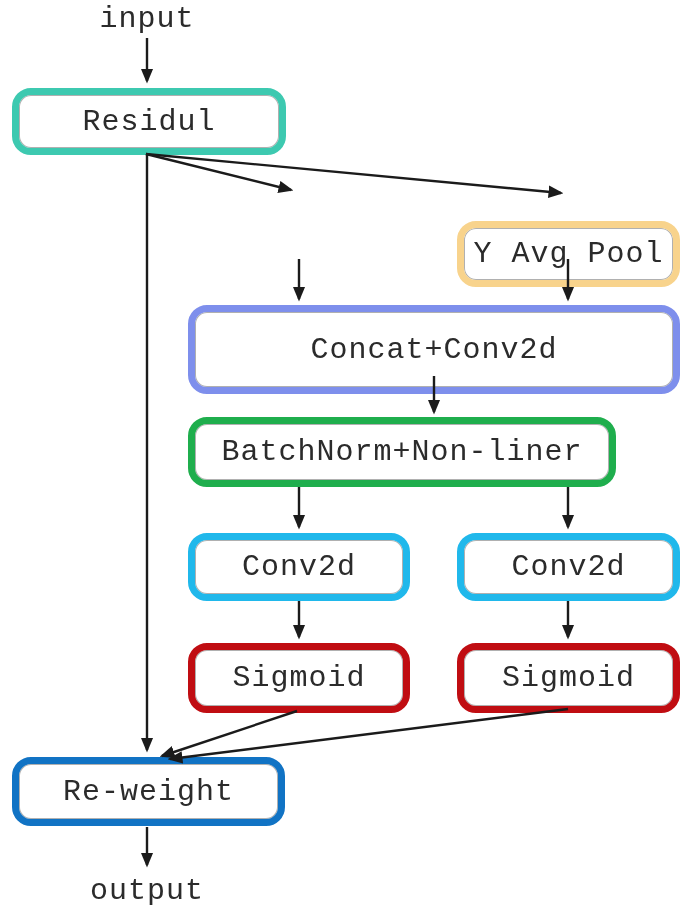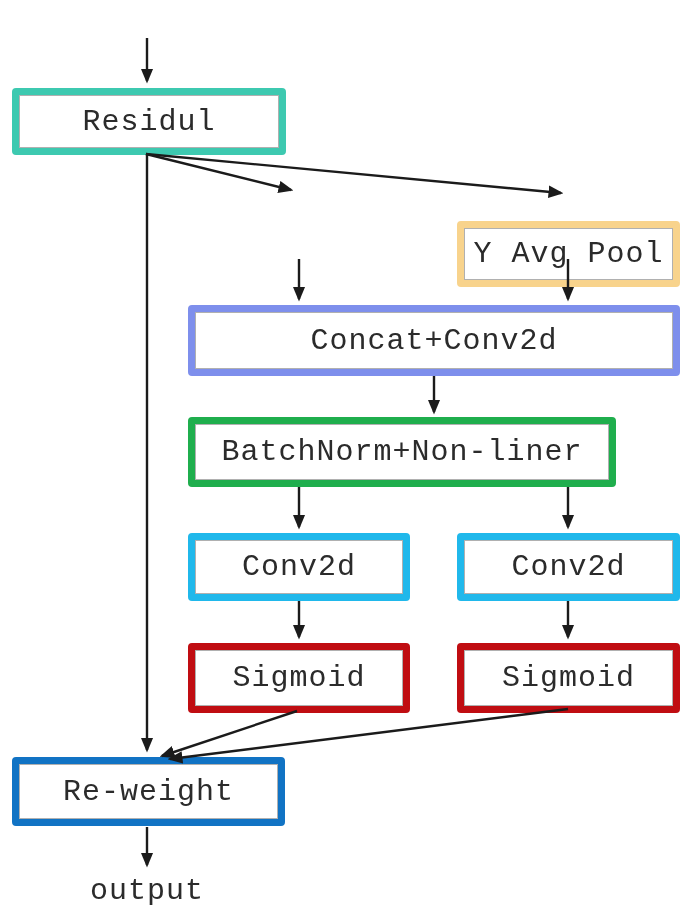--- a/index.html
+++ b/index.html
@@ -24,33 +24,33 @@
     letter-spacing: 1px;
     white-space: nowrap;
   }
   .io-input  { left: 62px; top: 2px; }
   .io-output { left: 62px; top: 874px; }
   .node {
     position: absolute;
     box-sizing: border-box;
     background: #ffffff;
     border: 7px solid #888;
-    border-radius: 4px;
+    border-radius: 19px;
     box-shadow: inset 0 0 0 1px rgba(80,80,80,0.45);
     display: flex;
     align-items: center;
     justify-content: center;
     font-size: 30px;
     letter-spacing: 1px;
     white-space: nowrap;
   }
   .n-residual      { left: 12px;  top: 88px;  width: 274px; height: 67px; }
   .n-x-avg-pool    { left: 188px; top: 193px; width: 222px; height: 66px; }
   .n-y-avg-pool    { left: 457px; top: 193px; width: 223px; height: 66px; margin-top: 28px; }
-  .n-concat        { left: 188px; top: 305px; width: 492px; height: 71px; justify-content: center; }
+  .n-concat        { left: 188px; top: 305px; width: 492px; height: 89px; justify-content: center; }
   .n-batchnorm     { left: 188px; top: 417px; width: 428px; height: 70px; }
   .n-conv2d-left   { left: 188px; top: 533px; width: 222px; height: 68px; }
   .n-conv2d-right  { left: 457px; top: 533px; width: 223px; height: 68px; }
   .n-sigmoid-left  { left: 188px; top: 643px; width: 222px; height: 70px; }
   .n-sigmoid-right { left: 457px; top: 643px; width: 223px; height: 70px; }
   .n-reweight      { left: 12px;  top: 757px; width: 273px; height: 69px; }
   svg.edges {
     position: absolute;
     left: 0; top: 0;
     width: 685px; height: 920px;
@@ -60,20 +60,21 @@
     stroke: #1b1b1b;
     stroke-width: 2.4;
   }
   svg.edges .arrow-head { fill: #1b1b1b; }
 </style>
 </head>
 <body>
 
 <div class="canvas">
 
+  <div class="io-label io-input">input</div>
 
   <div class="node n-residual" style="border-color: rgb(61, 201, 176);">
     <span>Residul</span>
   </div>
 
 
   <div class="node n-y-avg-pool" style="border-color: rgb(248, 211, 140);">
     <span>Y Avg Pool</span>
   </div>
 

